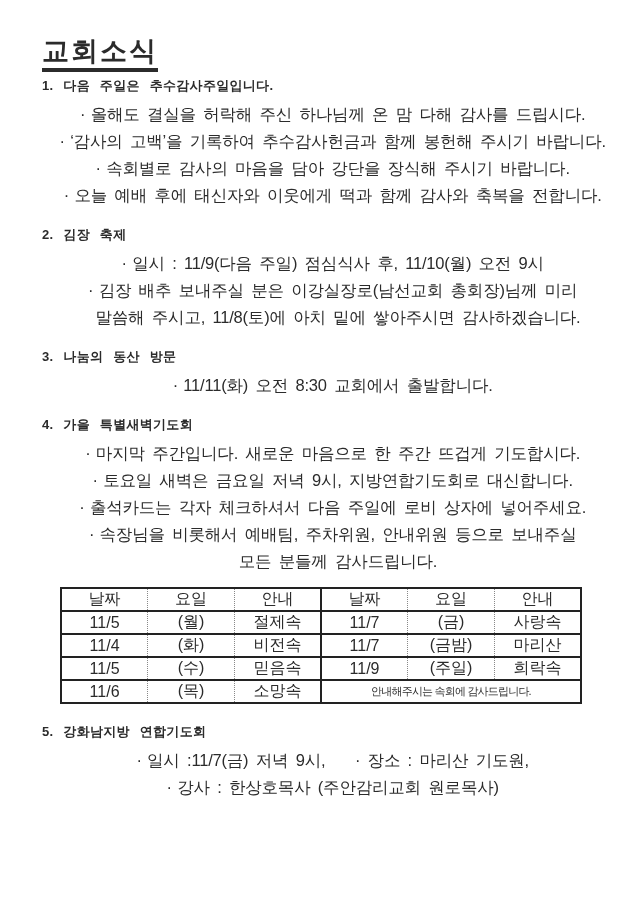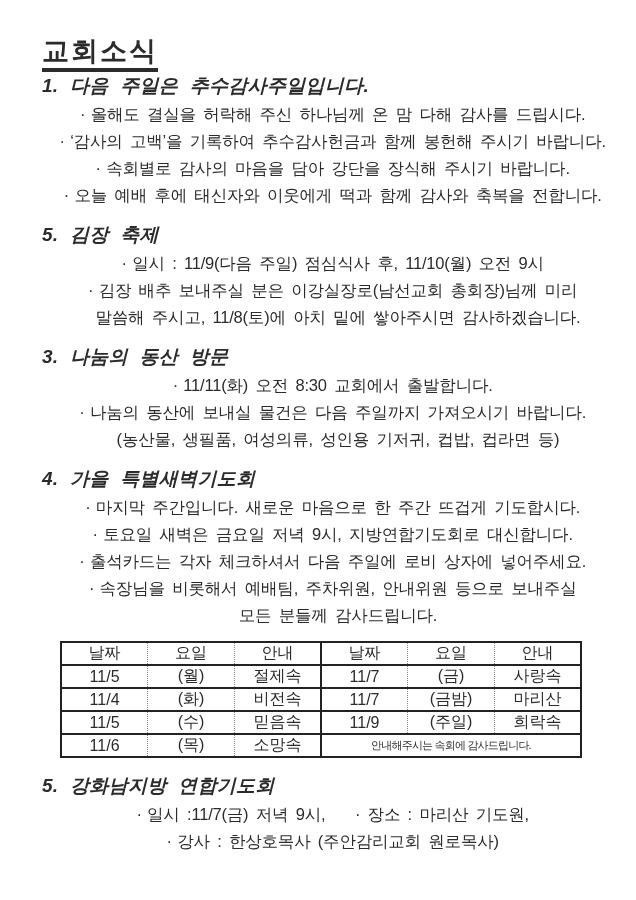--- a/index.html
+++ b/index.html
@@ -17,28 +17,27 @@
     display: inline-block;
     font-size: 27px;
     font-weight: bold;
     letter-spacing: 2px;
     line-height: 30px;
     border-bottom: 4px solid #2b2b2b;
     padding-bottom: 2px;
   }
   .section { margin-bottom: 12px; }
   .section-heading {
-    font-size: 19px;
+    font-size: 13px;
     font-weight: bold;
     line-height: 27px;
     letter-spacing: 0.3px;
     word-spacing: 6px;
     margin-bottom: 2px;
     white-space: pre;
-    font-style: italic;
   }
   .bullet-line {
     font-size: 16.5px;
     line-height: 27px;
     letter-spacing: -0.2px;
     word-spacing: 3px;
     white-space: pre;
     text-align: center;
   }
   .bullet-dot {
@@ -89,37 +88,33 @@
         <div class="bullet-line"><span class="bullet-dot">·</span><span class="bullet-text">‘감사의 고백’을 기록하여 추수감사헌금과 함께 봉헌해 주시기 바랍니다.</span></div>
       </div>
       <div class="bullet-item">
         <div class="bullet-line"><span class="bullet-dot">·</span><span class="bullet-text">속회별로 감사의 마음을 담아 강단을 장식해 주시기 바랍니다.</span></div>
       </div>
       <div class="bullet-item">
         <div class="bullet-line"><span class="bullet-dot">·</span><span class="bullet-text">오늘 예배 후에 태신자와 이웃에게 떡과 함께 감사와 축복을 전합니다.</span></div>
       </div>
     </div>
     <div class="section">
-      <div class="section-heading">5. 김장 축제</div>
+      <div class="section-heading">2. 김장 축제</div>
       <div class="bullet-item">
         <div class="bullet-line"><span class="bullet-dot">·</span><span class="bullet-text">일시 : 11/9(다음 주일) 점심식사 후, 11/10(월) 오전 9시</span></div>
       </div>
       <div class="bullet-item">
         <div class="bullet-line"><span class="bullet-dot">·</span><span class="bullet-text">김장 배추 보내주실 분은 이강실장로(남선교회 총회장)님께 미리</span></div>
         <div class="bullet-line cont"><span class="bullet-text">말씀해 주시고, 11/8(토)에 아치 밑에 쌓아주시면 감사하겠습니다.</span></div>
       </div>
     </div>
     <div class="section">
       <div class="section-heading">3. 나눔의 동산 방문</div>
       <div class="bullet-item">
         <div class="bullet-line"><span class="bullet-dot">·</span><span class="bullet-text">11/11(화) 오전 8:30 교회에서 출발합니다.</span></div>
-      </div>
-      <div class="bullet-item">
-        <div class="bullet-line"><span class="bullet-dot">·</span><span class="bullet-text">나눔의 동산에 보내실 물건은 다음 주일까지 가져오시기 바랍니다.</span></div>
-        <div class="bullet-line cont"><span class="bullet-text">(농산물, 생필품, 여성의류, 성인용 기저귀, 컵밥, 컵라면 등)</span></div>
       </div>
     </div>
     <div class="section">
       <div class="section-heading">4. 가을 특별새벽기도회</div>
       <div class="bullet-item">
         <div class="bullet-line"><span class="bullet-dot">·</span><span class="bullet-text">마지막 주간입니다. 새로운 마음으로 한 주간 뜨겁게 기도합시다.</span></div>
       </div>
       <div class="bullet-item">
         <div class="bullet-line"><span class="bullet-dot">·</span><span class="bullet-text">토요일 새벽은 금요일 저녁 9시, 지방연합기도회로 대신합니다.</span></div>
       </div>

